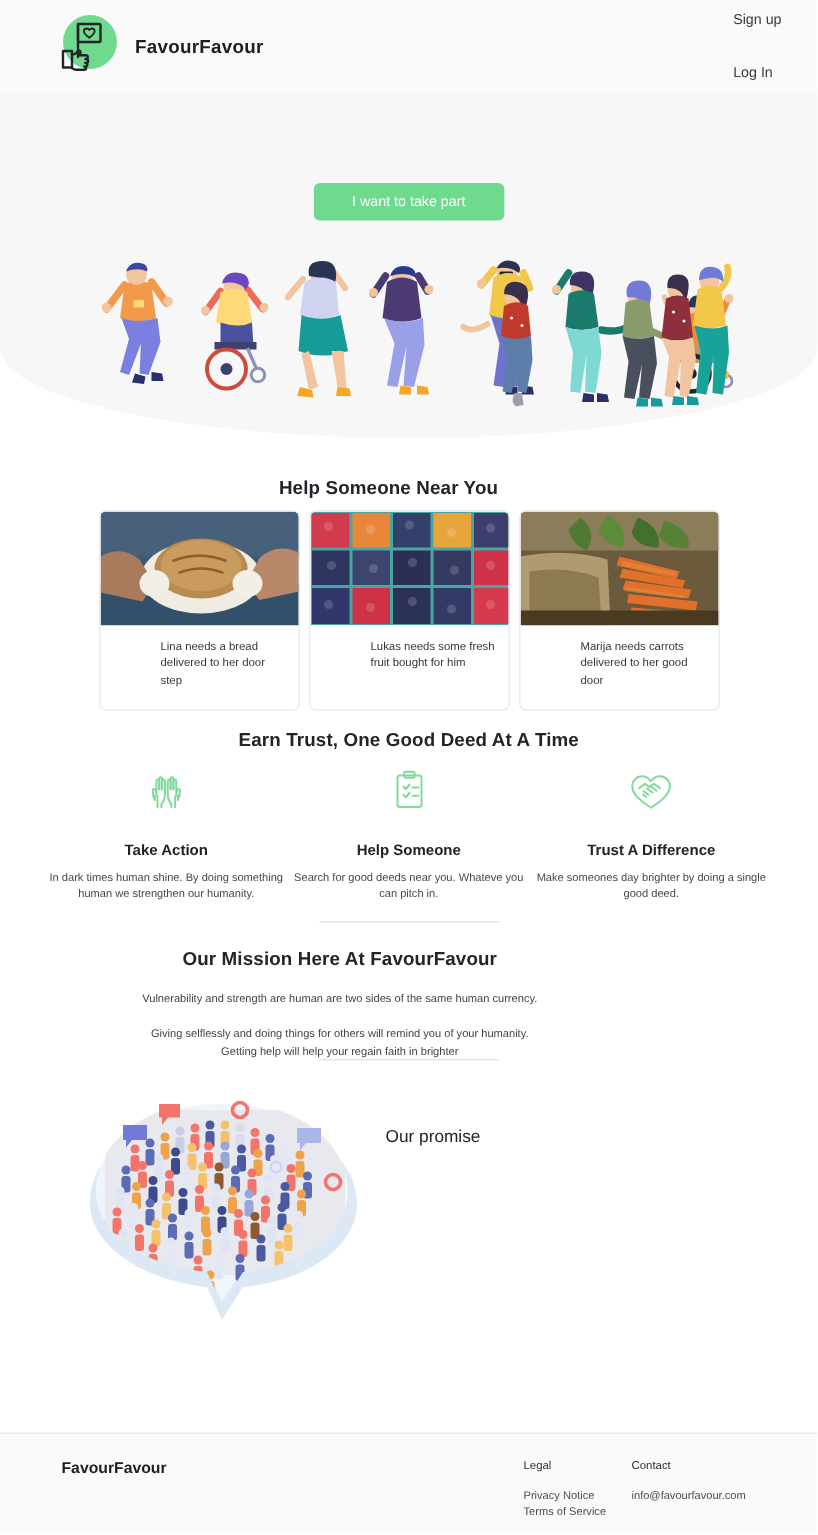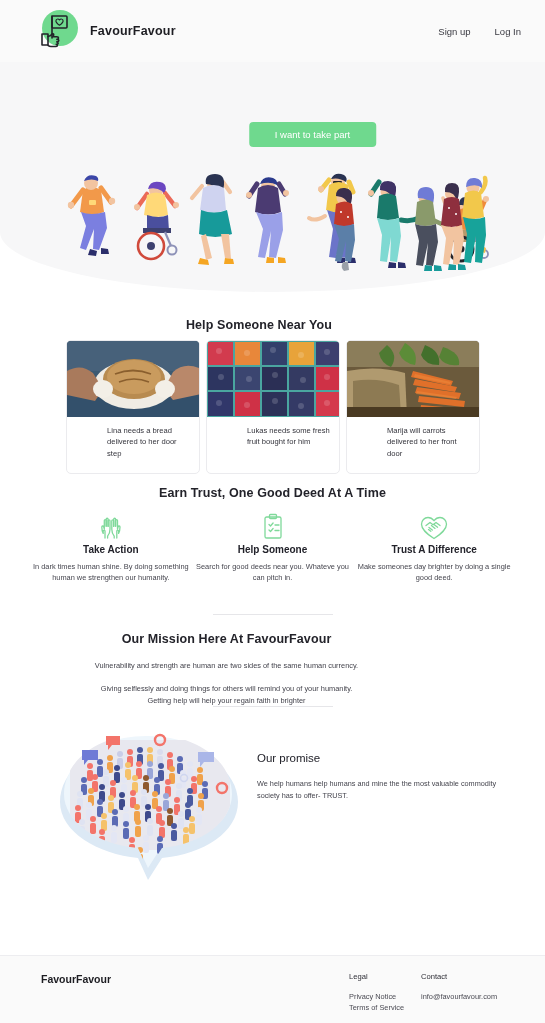--- a/index.html
+++ b/index.html
@@ -23,38 +23,37 @@
   .logo-circle {
     position:absolute; left:8px; top:2px;
     width:36px; height:36px; border-radius:50%;
     background:#6fd98e;
   }
   .logo-svg { position:absolute; left:0; top:0; width:46px; height:46px; }
   .brand-name {
     margin-left:10px; font-size:12.5px; font-weight:bold;
     letter-spacing:.2px; color:#1d1d22;
   }
-  .nav { margin-left:auto; margin-right:24px; display:flex; gap:24px; }
+  .nav { margin-left:auto; margin-right:24px; display:flex; gap:24px;flex-direction:column; }
   .nav a { font-size:9.5px; color:#3a3a42; text-decoration:none; }
 
   
   .hero {
     position:absolute; top:62px; left:0; width:545px; height:230px;
     background:#f7f7f8;
     border-bottom-left-radius:50% 60px;
     border-bottom-right-radius:50% 60px;
     overflow:hidden;
   }
   .cta {
     position:absolute; top:60px; left:50%; transform:translateX(-50%);
     background:#6fd98e; color:#fff; border:none;
     font-family:"Liberation Sans", sans-serif;
     font-size:9.5px; padding:7px 26px; border-radius:4px; cursor:pointer;
     white-space:nowrap;
-    margin-left:40px;
   }
   .hero-art { position:absolute; left:50%; transform:translateX(-50%); top:100px; }
 
   
   .sec-title {
     text-align:center; font-size:12.5px; font-weight:bold; color:#23232a;
     letter-spacing:.1px;
   }
 
   
@@ -71,21 +70,21 @@
     font-size:7.6px; line-height:1.5; color:#34343c; padding:8px 8px 14px 8px;margin-left:32px;
   }
 
   
   .features {
     position:absolute; top:510px; left:30px; width:485px;
     display:flex;
   }
   .feat { flex:1; text-align:center; }
   .feat-icon { height:34px; display:flex; align-items:center; justify-content:center; }
-  .feat-title { font-size:10px; font-weight:bold; margin-top:0; color:#22222a; }
+  .feat-title { font-size:10px; font-weight:bold; margin-top:18px; color:#22222a; }
   .feat-desc { font-size:7.4px; line-height:1.55; color:#45454e; margin-top:6px; }
 
   
   .divider {
     position:absolute; left:50%; transform:translateX(-50%);
     width:120px; height:1px; background:#e6e6e9;
   }
 
   
   .mission { position:absolute; top:632px; left:0; width:453px; text-align:center; }
@@ -369,21 +368,21 @@
           <g fill="#f08a3c" opacity=".55">
             <path d="M68 33 l36 8 -1 2-36-7z"></path>
             <path d="M70 50 l40 6 -1 2-40-5z"></path>
             <path d="M74 67 l42 4 -1 2-42-3z"></path>
           </g>
           <path d="M0 30 q30-6 58 2 l2 44 H0z" fill="#b09a6f"></path>
           <path d="M6 40 q24-4 46 4 l2 30 H6z" fill="#8d7a53"></path>
           <rect x="0" y="66" width="134" height="10" fill="#4a3a22"></rect>
         </svg>
       </div>
-      <div class="card-cap">Marija will carrots delivered to her front door</div>
+      <div class="card-cap">Marija needs carrots delivered to her good door</div>
     </div>
   </div>
 
   <div class="sec-title" style="position:absolute; top:486px; left:0; width:545px;">Earn Trust, One Good Deed At A Time</div>
 
   <div class="features">
     <div class="feat">
       <div class="feat-icon">
         <svg width="30" height="30" viewBox="0 0 30 30" fill="none" stroke="#7fd99a" stroke-width="1.3" stroke-linecap="round" stroke-linejoin="round">
           <path d="M9 26v-7c0-1.2-1.8-1.2-1.8 0v2.4c-1-2-1.4-4.6-1.4-6.4 0-1.2 1.6-1.4 1.9-.2l.6 2.2V8.6c0-1.3 1.9-1.3 1.9 0v5.6"></path>
@@ -754,21 +753,20 @@
       <path d="M32 28 h16 v10 h-10 l-4 5 v-5 h-2z" fill="#6f7bd6"></path>
       <path d="M56 14 h14 v9 h-8 l-4 5 v-5 h-2z" fill="#f3746a"></path>
       <path d="M148 30 h16 v10 h-10 l-4 5 v-5 h-2z" fill="#aab6e8"></path>
       <circle cx="110" cy="18" r="5" fill="none" stroke="#f3746a" stroke-width="2.4"></circle>
       <circle cx="172" cy="66" r="5" fill="none" stroke="#f3746a" stroke-width="2.4"></circle>
       <circle cx="134" cy="56" r="3.5" fill="none" stroke="#cfd6ef" stroke-width="1.6"></circle>
     </svg>
 
     <div class="promise-text">
       <div class="promise-title">Our promise</div>
-      <p class="pp1">We help humans help humans and mine the the most valuable commodity society has to offer- TRUST.</p>
     </div>
   </div>
 
   <div class="footer">
     <div class="footer-brand">FavourFavour</div>
 
     <div class="footer-col legal">
       <div class="footer-head">Legal</div>
       <a class="footer-link" href="#">Privacy Notice</a>
       <a class="footer-link" href="#">Terms of Service</a>

